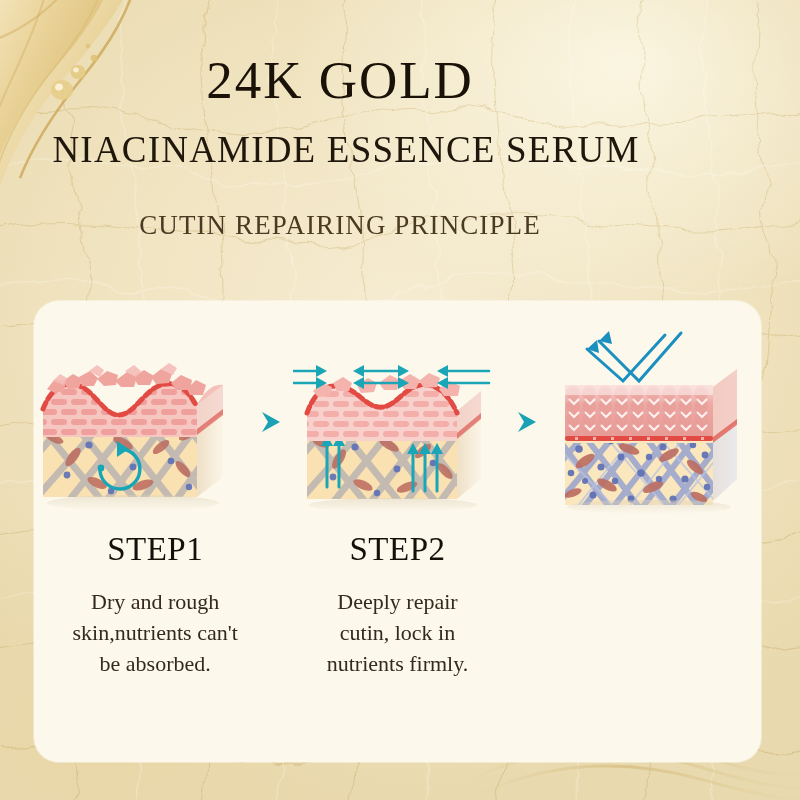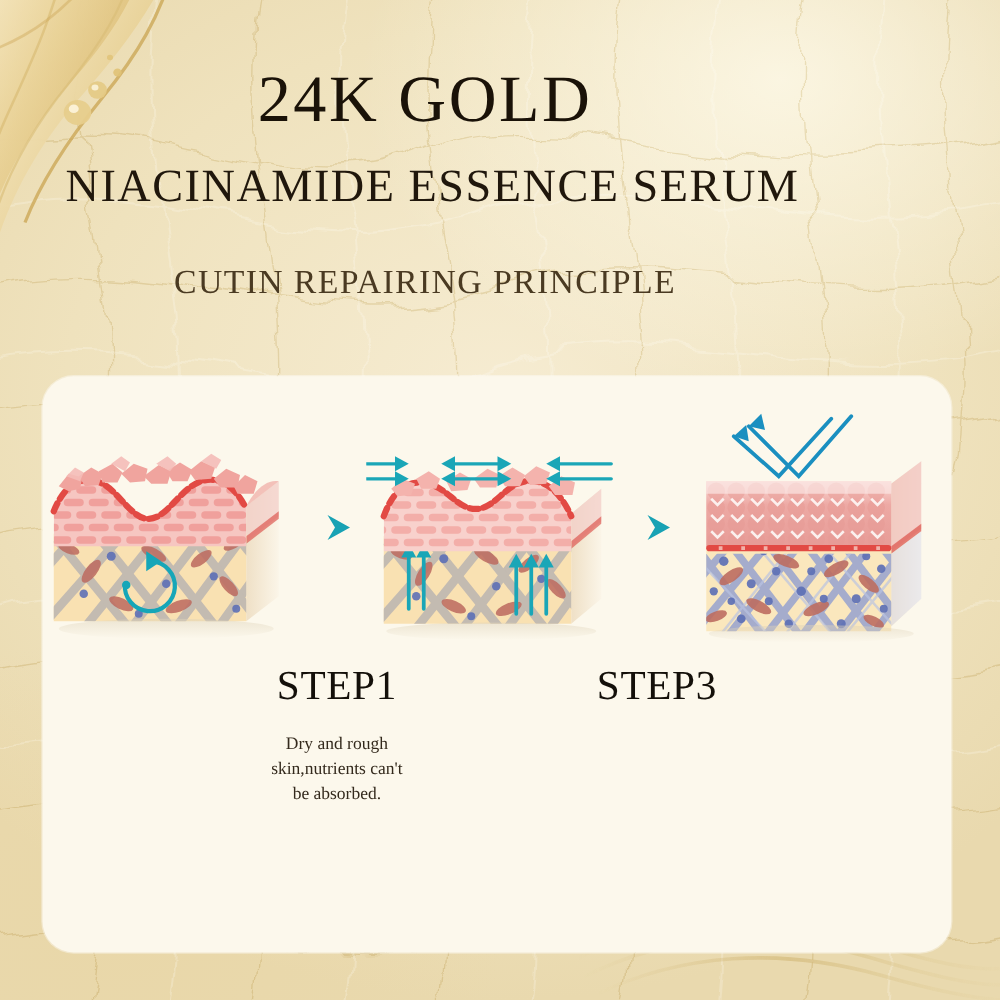--- a/index.html
+++ b/index.html
@@ -149,21 +149,21 @@
     margin: 0 23px;
   }
   .step-title {
     font-size: 33px;
     color: #14100a;
     letter-spacing: .5px;
     line-height: 1;
   }
   .step-desc {
     margin-top: 20px;
-    font-size: 14px;
+    font-size: 22px;
     color: #33291c;
     line-height: 1.42;
     white-space: pre-line;
   }
 </style>
 </head>
 <body>
 
 <div id="poster">
 
@@ -765,18 +765,23 @@
     </div>
 
     <div id="labels-row">
       <div class="label-col">
         <div class="step-title">STEP1</div>
         <div class="step-desc">Dry and rough
 skin,nutrients can't
 be absorbed.</div>
       </div>
       <div class="label-col">
-        <div class="step-title">STEP3</div>
+        <div class="step-title">STEP2</div>
+        <div class="step-desc">Deeply repair
+cutin, lock in
+nutrients firmly.</div>
+      </div>
+      <div class="label-col">
       </div>
     </div>
 
   </div>
 </div>
 
 </body></html>

